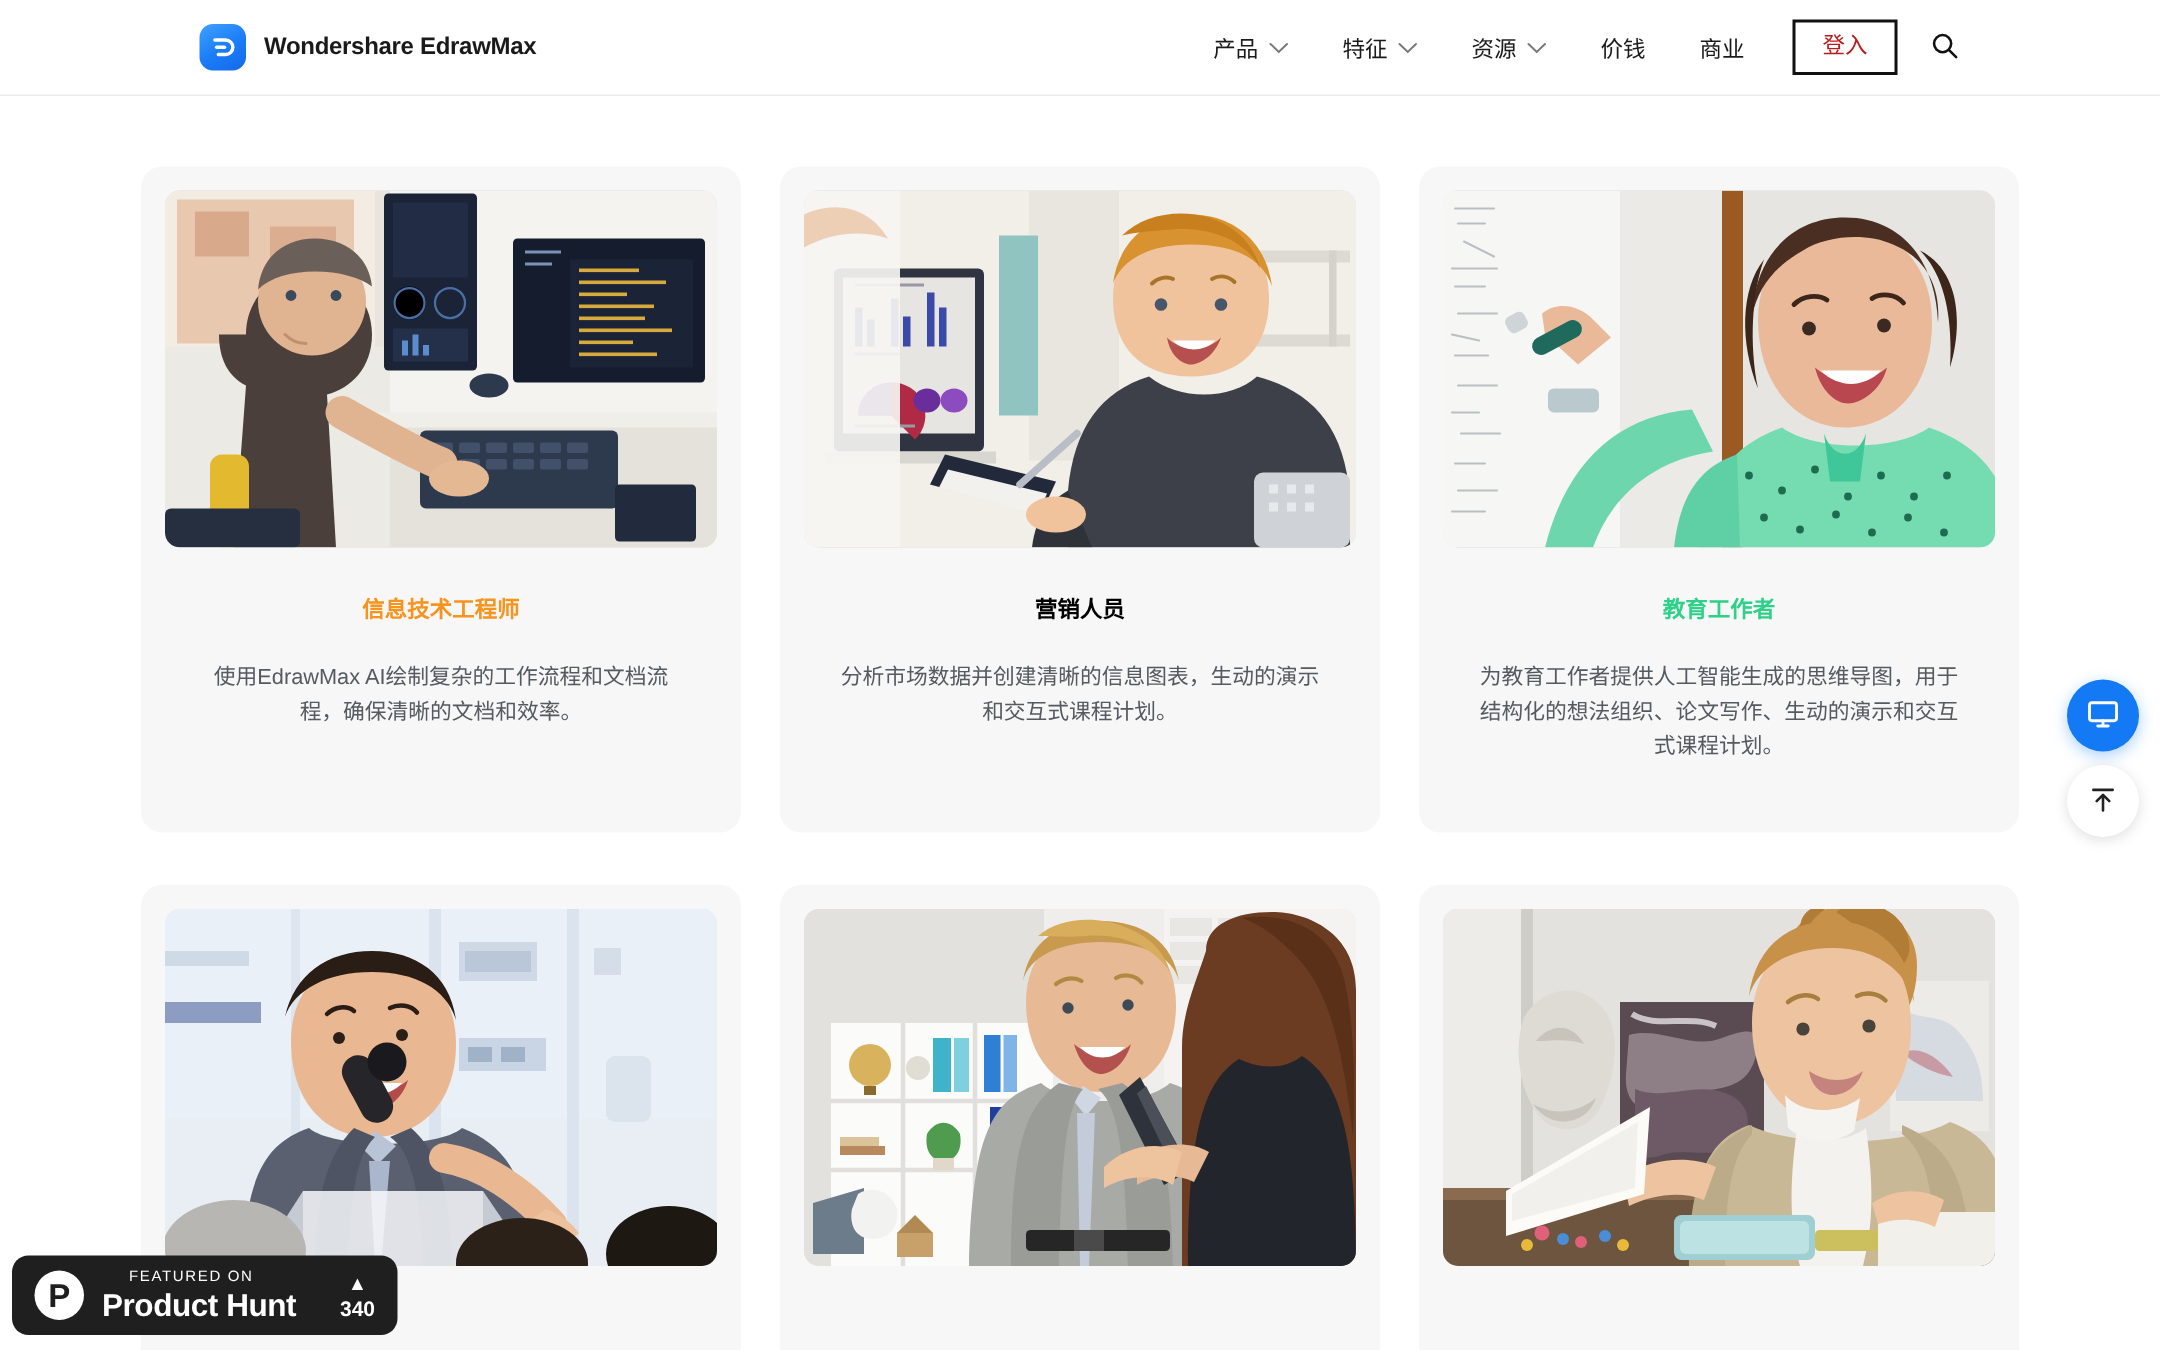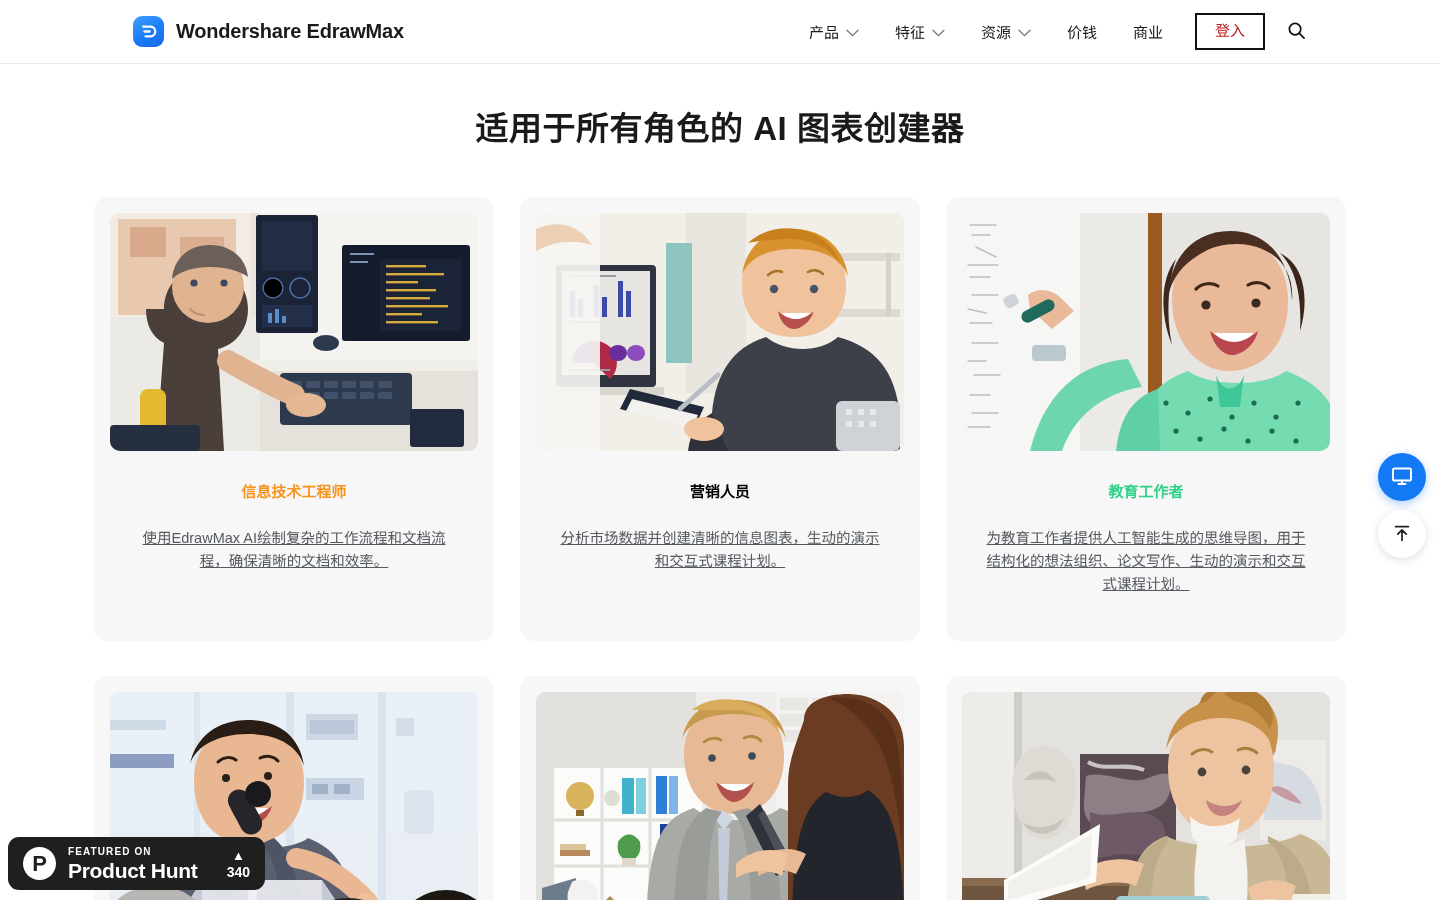--- a/index.html
+++ b/index.html
@@ -31,21 +31,21 @@
   }
   .brand-logo {
     width:31px; height:31px;
     border-radius:9px;
     background:linear-gradient(150deg,#3fa0ff 0%,#1a7cf7 55%,#1569e8 100%);
     display:flex; align-items:center; justify-content:center;
     flex:0 0 auto;
   }
   .brand-logo svg { display:block; }
   .brand-name {
-    font-size:20px;
+    font-size:16px;
     font-weight:bold;
     letter-spacing:-0.2px;
     color:#1a1a1a;
     white-space:nowrap;
   }
   .nav {
     margin-left:auto;
     margin-right:130px;
     display:flex;
     align-items:center;
@@ -123,21 +123,20 @@
     font-size:15px;
     font-weight:bold;
     margin-top:29px;
   }
   .card-desc {
     margin:26px 22px 0;
     text-align:center;
     font-size:14.5px;
     line-height:23px;
     color:#555a60;
-    text-decoration:underline;
   }
 
   
   .side-rail {
     position:absolute;
     right:14px;
     top:453px;
     display:flex;
     flex-direction:column;
     align-items:center;
@@ -175,24 +174,25 @@
     background:#fff;
     color:#1f1f1f;
     font-size:22px;
     font-weight:bold;
     display:flex; align-items:center; justify-content:center;
     flex:0 0 auto;
   }
   .ph-text { margin-left:12px; color:#fff; line-height:1; }
   .ph-kicker {
     font-size:10px;
-    font-weight:bold;
+    font-weight:normal;
     letter-spacing:1.1px;
     display:block;
     margin-bottom:3px;
+    margin-left:18px;
   }
   .ph-name { font-size:21px; font-weight:bold; letter-spacing:-0.3px; display:block; }
   .ph-votes {
     margin-left:auto;
     color:#fff;
     text-align:center;
     line-height:1;
   }
   .ph-arrow { font-size:13px; display:block; margin-bottom:3px; }
   .ph-count { font-size:14px; font-weight:bold; display:block; }
@@ -258,21 +258,20 @@
           <path d="M13.2 13.2 18 18" stroke="#111" stroke-width="1.8" stroke-linecap="round"></path>
         </svg>
       </span>
     </button>
 
   </nav>
 </header>
 
 <main>
 
-  <h1 class="page-title">适用于所有角色的 AI 图表创建器</h1>
 
   <section class="grid">
 
     <article class="card">
       <div class="card-photo">
         <svg viewBox="0 0 368 238" preserveAspectRatio="xMidYMid slice" aria-hidden="true">
           <rect width="368" height="238" fill="#e9e4dd"></rect>
           <rect x="0" y="0" width="140" height="120" fill="#f2ece3"></rect>
           <rect x="8" y="6" width="118" height="96" fill="#e8c9b0"></rect>
           <rect x="20" y="14" width="36" height="30" fill="#d9a98c"></rect>

